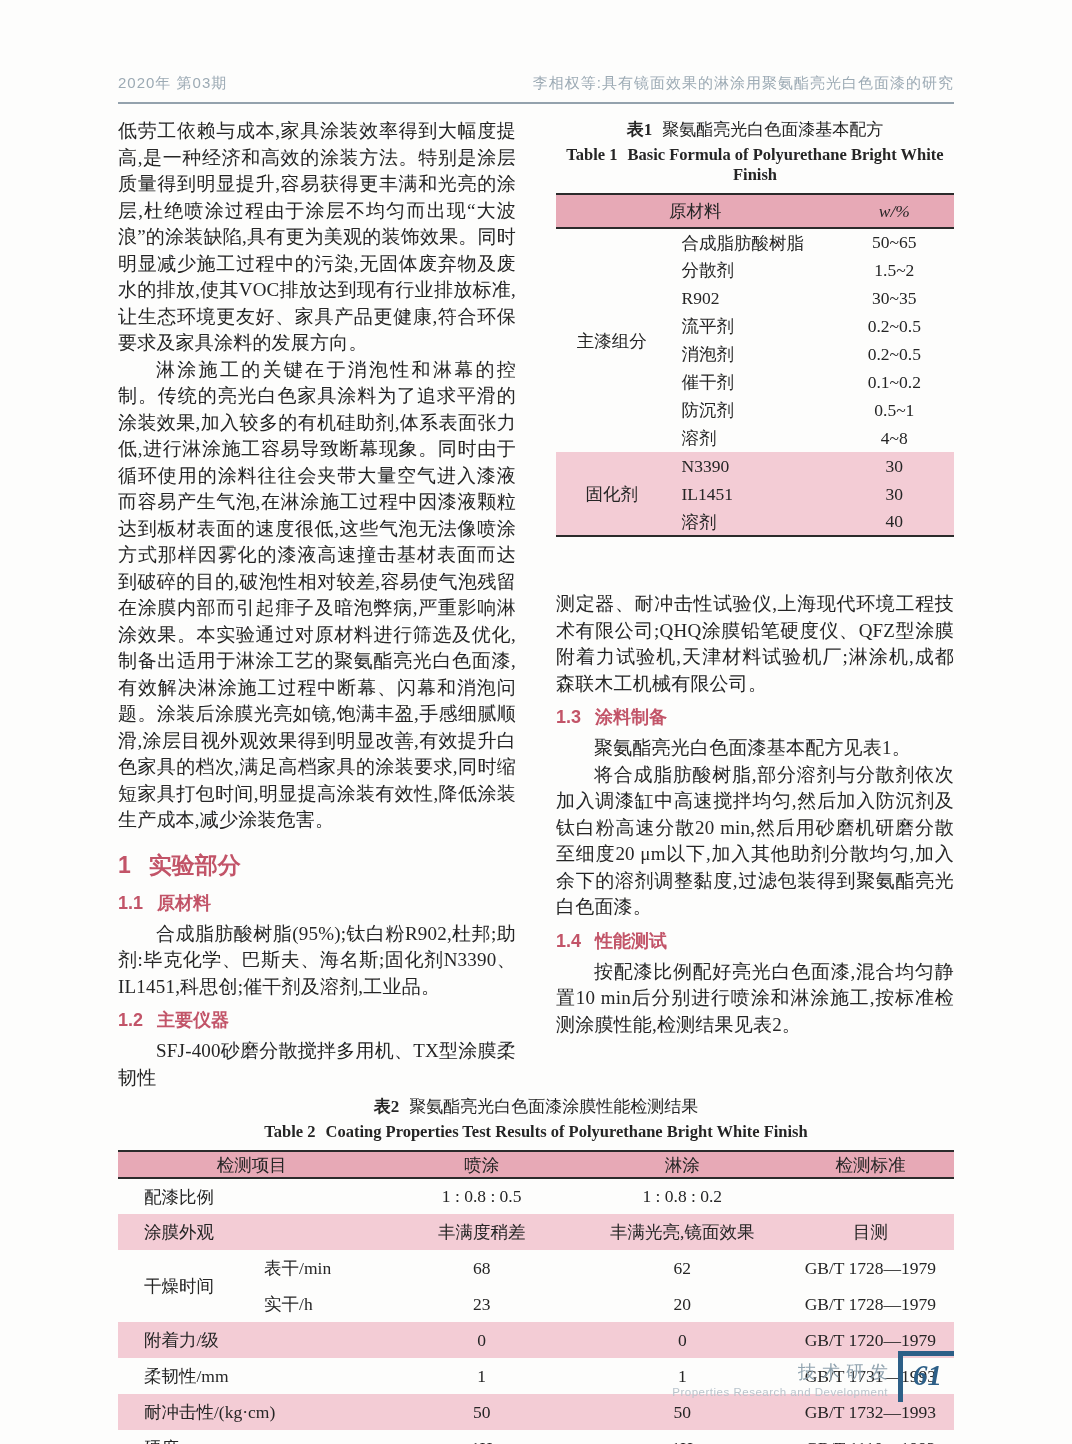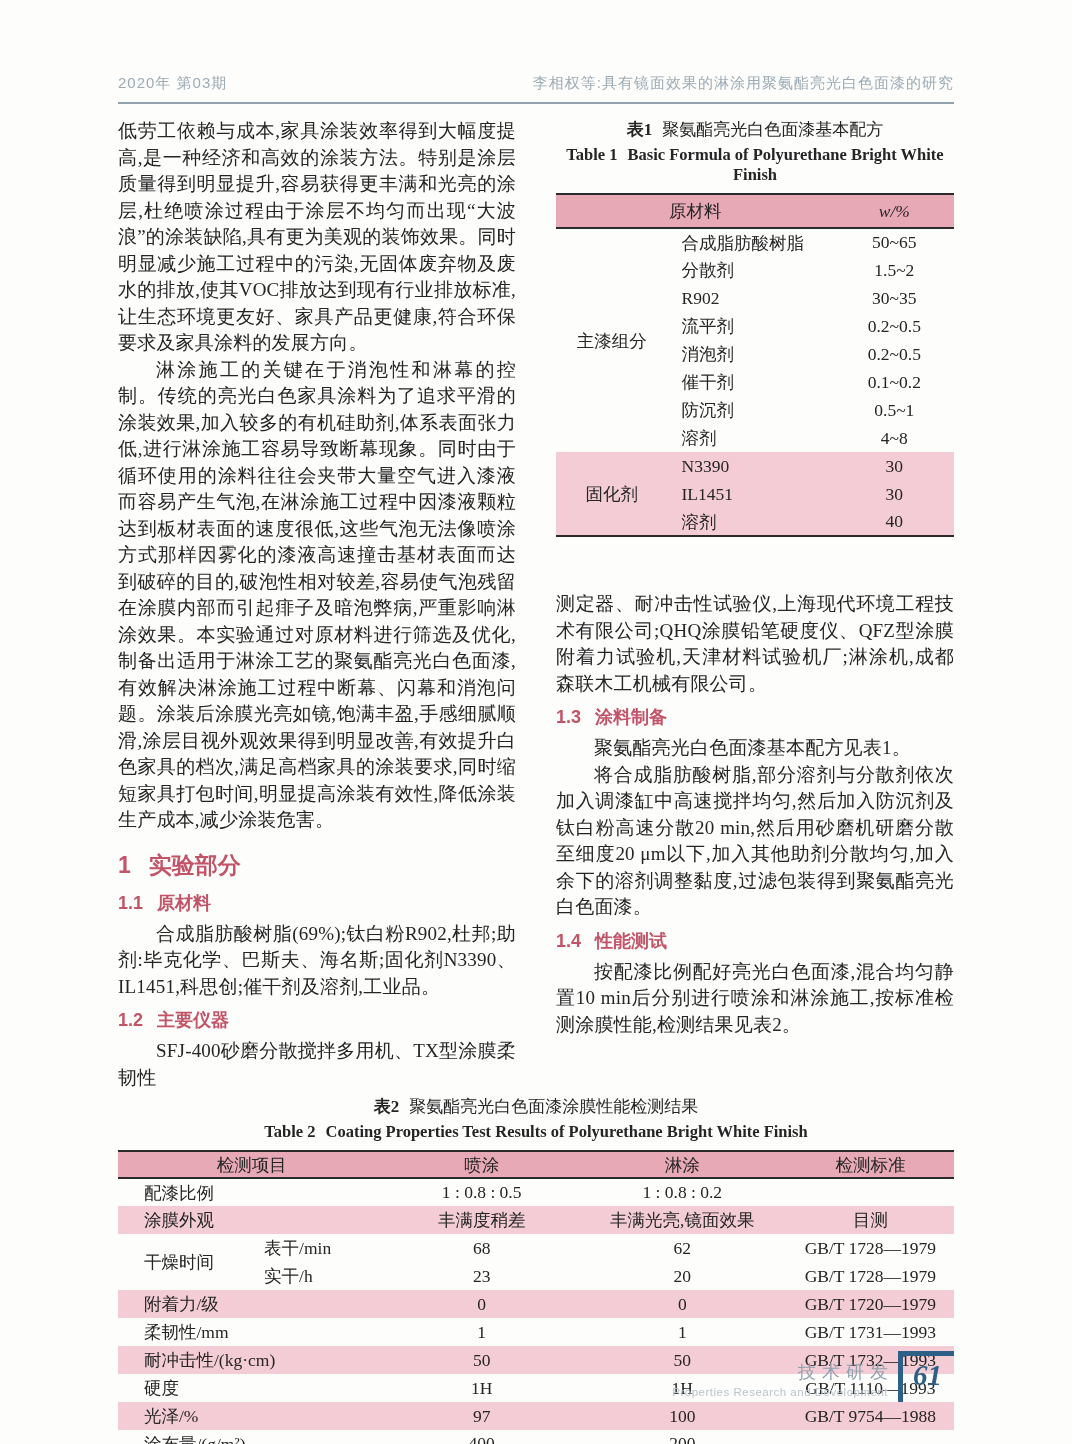--- a/index.html
+++ b/index.html
@@ -109,21 +109,21 @@
     border-top:2px solid var(--rule-dark);
     border-bottom:2.5px solid var(--rule-dark);
     font-size:17.5px;
   }
   .t2 thead th{
     background:var(--pink-header);
     border-bottom:2px solid var(--rule-dark);
     font-weight:normal;
     height:27px;
   }
-  .t2 td{height:28px;text-align:center;vertical-align:middle;}
+  .t2 td{height:36px;text-align:center;vertical-align:middle;}
   .t2 td.item{text-align:left;padding-left:26px;}
   .t2 td.sub{text-align:left;padding-left:4px;}
   .t2 tr.pink{background:var(--pink-row);}
   
   .pg-footer{
     position:absolute;
     right:118px;
     bottom:42px;
     display:flex;
     align-items:flex-end;
@@ -171,21 +171,21 @@
 
   <div class="columns">
 
     <div class="col">
       <p class="body-text">低劳工依赖与成本,家具涂装效率得到大幅度提高,是一种经济和高效的涂装方法。特别是涂层质量得到明显提升,容易获得更丰满和光亮的涂层,杜绝喷涂过程由于涂层不均匀而出现“大波浪”的涂装缺陷,具有更为美观的装饰效果。同时明显减少施工过程中的污染,无固体废弃物及废水的排放,使其VOC排放达到现有行业排放标准,让生态环境更友好、家具产品更健康,符合环保要求及家具涂料的发展方向。</p>
       <p class="body-text indent">淋涂施工的关键在于消泡性和淋幕的控制。传统的亮光白色家具涂料为了追求平滑的涂装效果,加入较多的有机硅助剂,体系表面张力低,进行淋涂施工容易导致断幕现象。同时由于循环使用的涂料往往会夹带大量空气进入漆液而容易产生气泡,在淋涂施工过程中因漆液颗粒达到板材表面的速度很低,这些气泡无法像喷涂方式那样因雾化的漆液高速撞击基材表面而达到破碎的目的,破泡性相对较差,容易使气泡残留在涂膜内部而引起痱子及暗泡弊病,严重影响淋涂效果。本实验通过对原材料进行筛选及优化,制备出适用于淋涂工艺的聚氨酯亮光白色面漆,有效解决淋涂施工过程中断幕、闪幕和消泡问题。涂装后涂膜光亮如镜,饱满丰盈,手感细腻顺滑,涂层目视外观效果得到明显改善,有效提升白色家具的档次,满足高档家具的涂装要求,同时缩短家具打包时间,明显提高涂装有效性,降低涂装生产成本,减少涂装危害。</p>
 
       <h2 class="sec"><span class="num">1</span><span>实验部分</span></h2>
 
       <h3 class="subsec"><span class="num">1.1</span><span>原材料</span></h3>
-      <p class="body-text indent">合成脂肪酸树脂(69%);钛白粉R902,杜邦;助剂:毕克化学、巴斯夫、海名斯;固化剂N3390、IL1451,科思创;催干剂及溶剂,工业品。</p>
+      <p class="body-text indent">合成脂肪酸树脂(95%);钛白粉R902,杜邦;助剂:毕克化学、巴斯夫、海名斯;固化剂N3390、IL1451,科思创;催干剂及溶剂,工业品。</p>
 
       <h3 class="subsec"><span class="num">1.2</span><span>主要仪器</span></h3>
       <p class="body-text indent">SFJ-400砂磨分散搅拌多用机、TX型涂膜柔韧性</p>
     </div>
 
     <div class="col">
 
       <div class="t1-wrap">
         <div class="tbl-cap-cn"><span class="lab">表1</span><span>聚氨酯亮光白色面漆基本配方</span></div>
         <div class="tbl-cap-en"><span class="lab">Table 1</span><span>Basic Formula of Polyurethane Bright White Finish</span></div>

